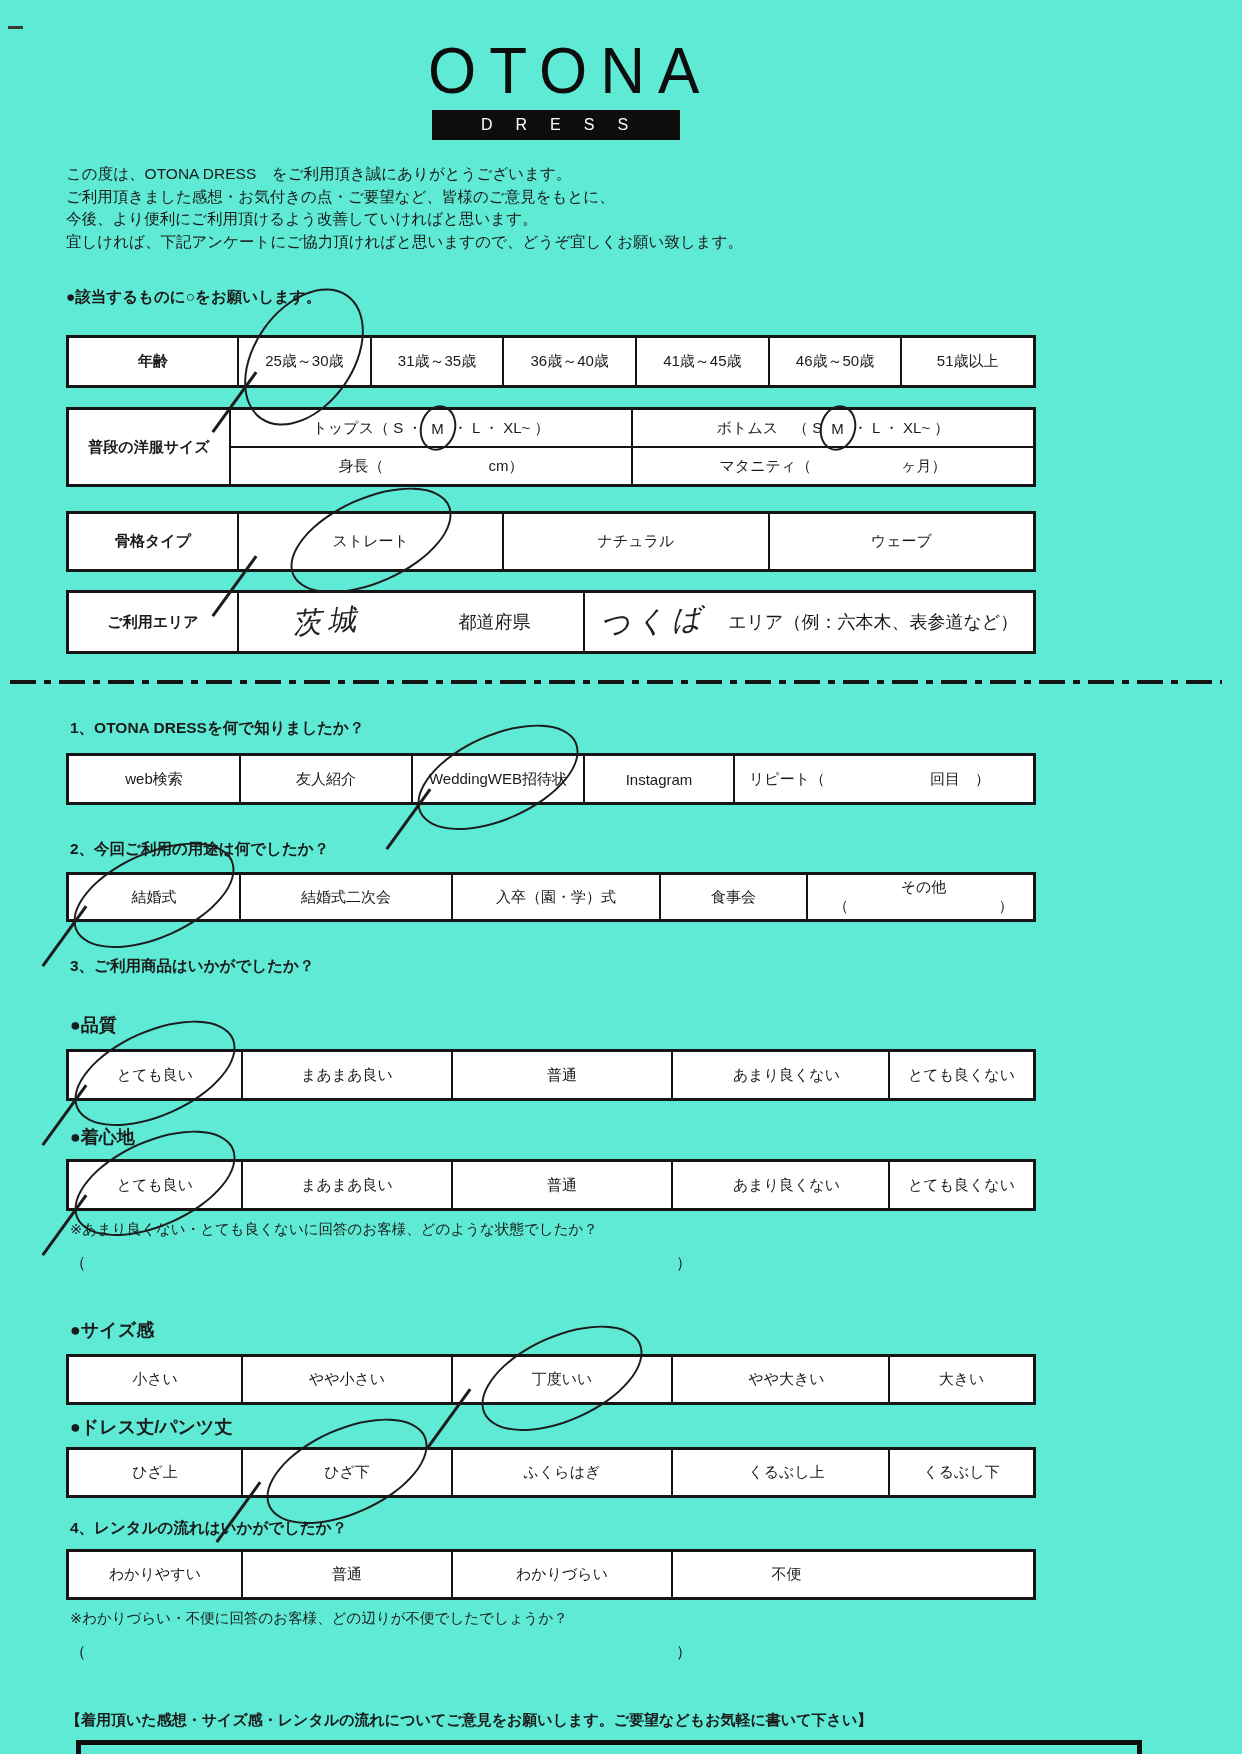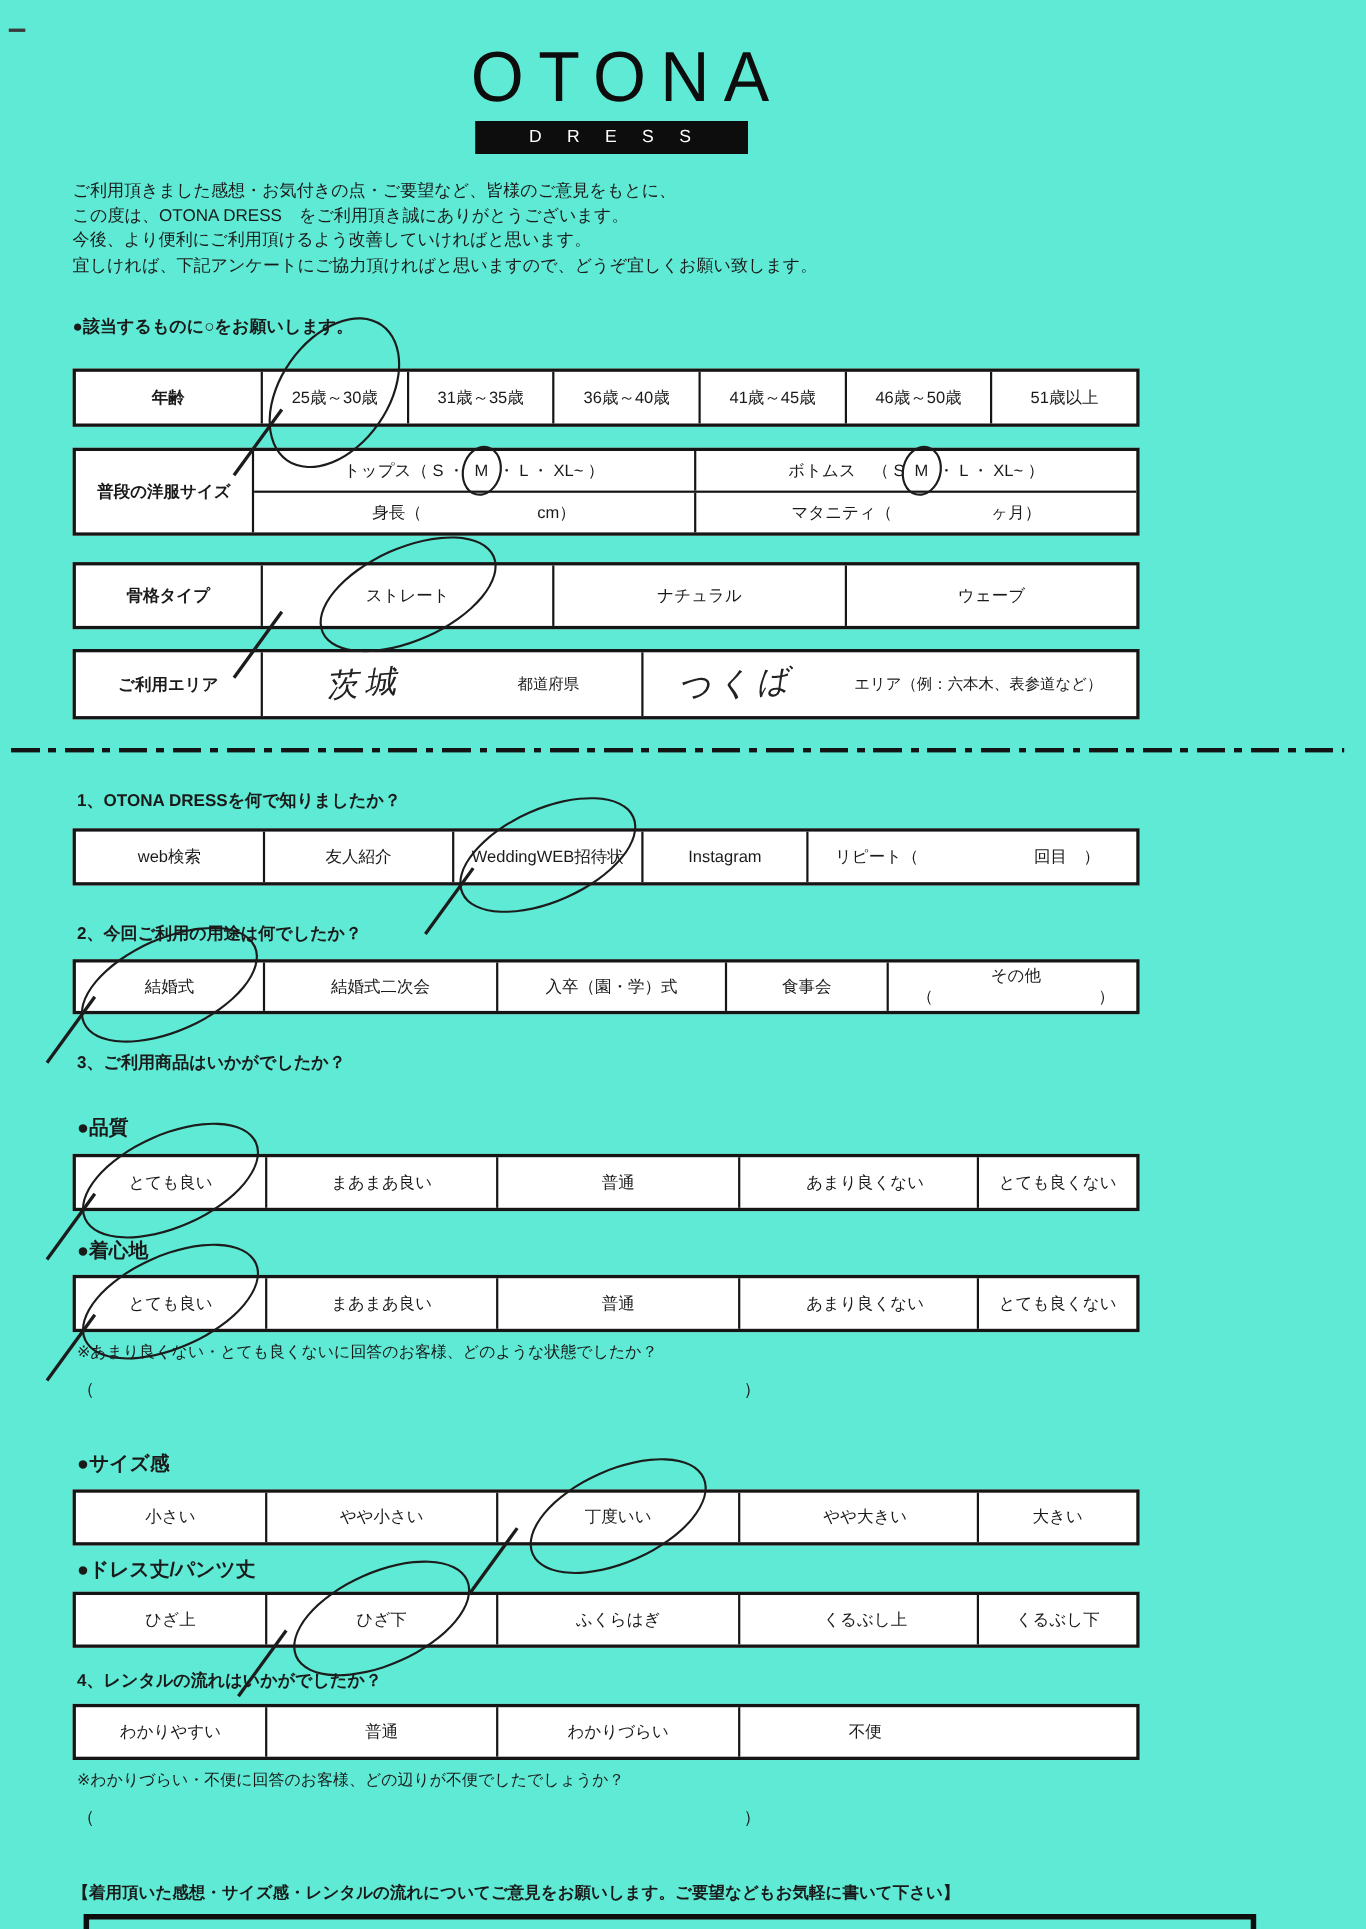--- a/index.html
+++ b/index.html
@@ -41,34 +41,34 @@
   .size-row{display:flex;height:36px;}
   .size-row + .size-row{border-top:2.5px solid #151515;}
   .size-cell{flex:1;display:flex;align-items:center;justify-content:center;font-size:15px;position:relative;}
   .size-cell + .size-cell{border-left:2.5px solid #151515;}
   
   .t-area{margin-top:18px;}
   .t-area .cell:nth-child(1){flex:0 0 160px;}
   .t-area .cell:nth-child(2){flex:0 0 336px;justify-content:space-around;}
   .t-area .cell:nth-child(3){justify-content:space-around;}
   .hw{font-size:29px;letter-spacing:6px;transform:rotate(-4deg);color:#222;font-style:italic;}
-  .suffix{font-size:14px;}
+  .suffix{font-size:18px;}
   
   .qtitle{margin:34px 0 0 70px;font-size:15.5px;font-weight:bold;}
   .sublabel{margin:36px 0 0 70px;font-size:18px;font-weight:bold;}
   .sublabel.tight{margin-top:10px;}
   .note{margin:9px 0 0 70px;font-size:14.5px;}
   .parenline{display:flex;width:964px;margin:14px 0 0 70px;font-size:16px;}
   .parenline .pr{margin-left:590px;}
   .q1{margin-top:14px;}
   .q1 .cell:nth-child(1){flex:0 0 162px;}
   .q1 .cell:nth-child(2){flex:0 0 162px;}
   .q1 .cell:nth-child(3){flex:0 0 162px;}
   .q1 .cell:nth-child(4){flex:0 0 140px;}
-  .q1 .cell:nth-child(5){justify-content:flex-start;padding-left:24px;}
+  .q1 .cell:nth-child(5){justify-content:flex-start;padding-left:14px;}
   .q2{margin-top:12px;}
   .q2 .cell:nth-child(1){flex:0 0 162px;}
   .q2 .cell:nth-child(2){flex:0 0 202px;text-align:center;}
   .q2 .cell:nth-child(3){flex:0 0 198px;}
   .q2 .cell:nth-child(4){flex:0 0 137px;}
   .q2 .cell:nth-child(5){justify-content:flex-start;padding-left:10px;}
   .r5{margin-top:12px;}
   .r5 .cell:nth-child(1){flex:0 0 164px;border-radius:13px;}
   .r5 .cell:nth-child(2){flex:0 0 200px;}
   .r5 .cell:nth-child(3){flex:0 0 210px;}
@@ -98,22 +98,22 @@
 <div class="page">
 
   <div class="artifact-dash"></div>
 
   <header class="logo">
     <div class="logo-main">OTONA</div>
     <div class="logo-bar">DRESS</div>
   </header>
 
   <section class="intro">
+    <p>この度は、OTONA DRESS　をご利用頂き誠にありがとうございます。</p>
     <p>ご利用頂きました感想・お気付きの点・ご要望など、皆様のご意見をもとに、</p>
-    <p>この度は、OTONA DRESS　をご利用頂き誠にありがとうございます。</p>
     <p>今後、より便利にご利用頂けるよう改善していければと思います。</p>
     <p>宜しければ、下記アンケートにご協力頂ければと思いますので、どうぞ宜しくお願い致します。</p>
   </section>
 
   <p class="instruction">●該当するものに○をお願いします。</p>
 
   <div class="row t-age h47">
     <div class="cell label">年齢</div>
   <div class="cell circled">25歳～30歳</div>
       <div class="cell">31歳～35歳</div>

